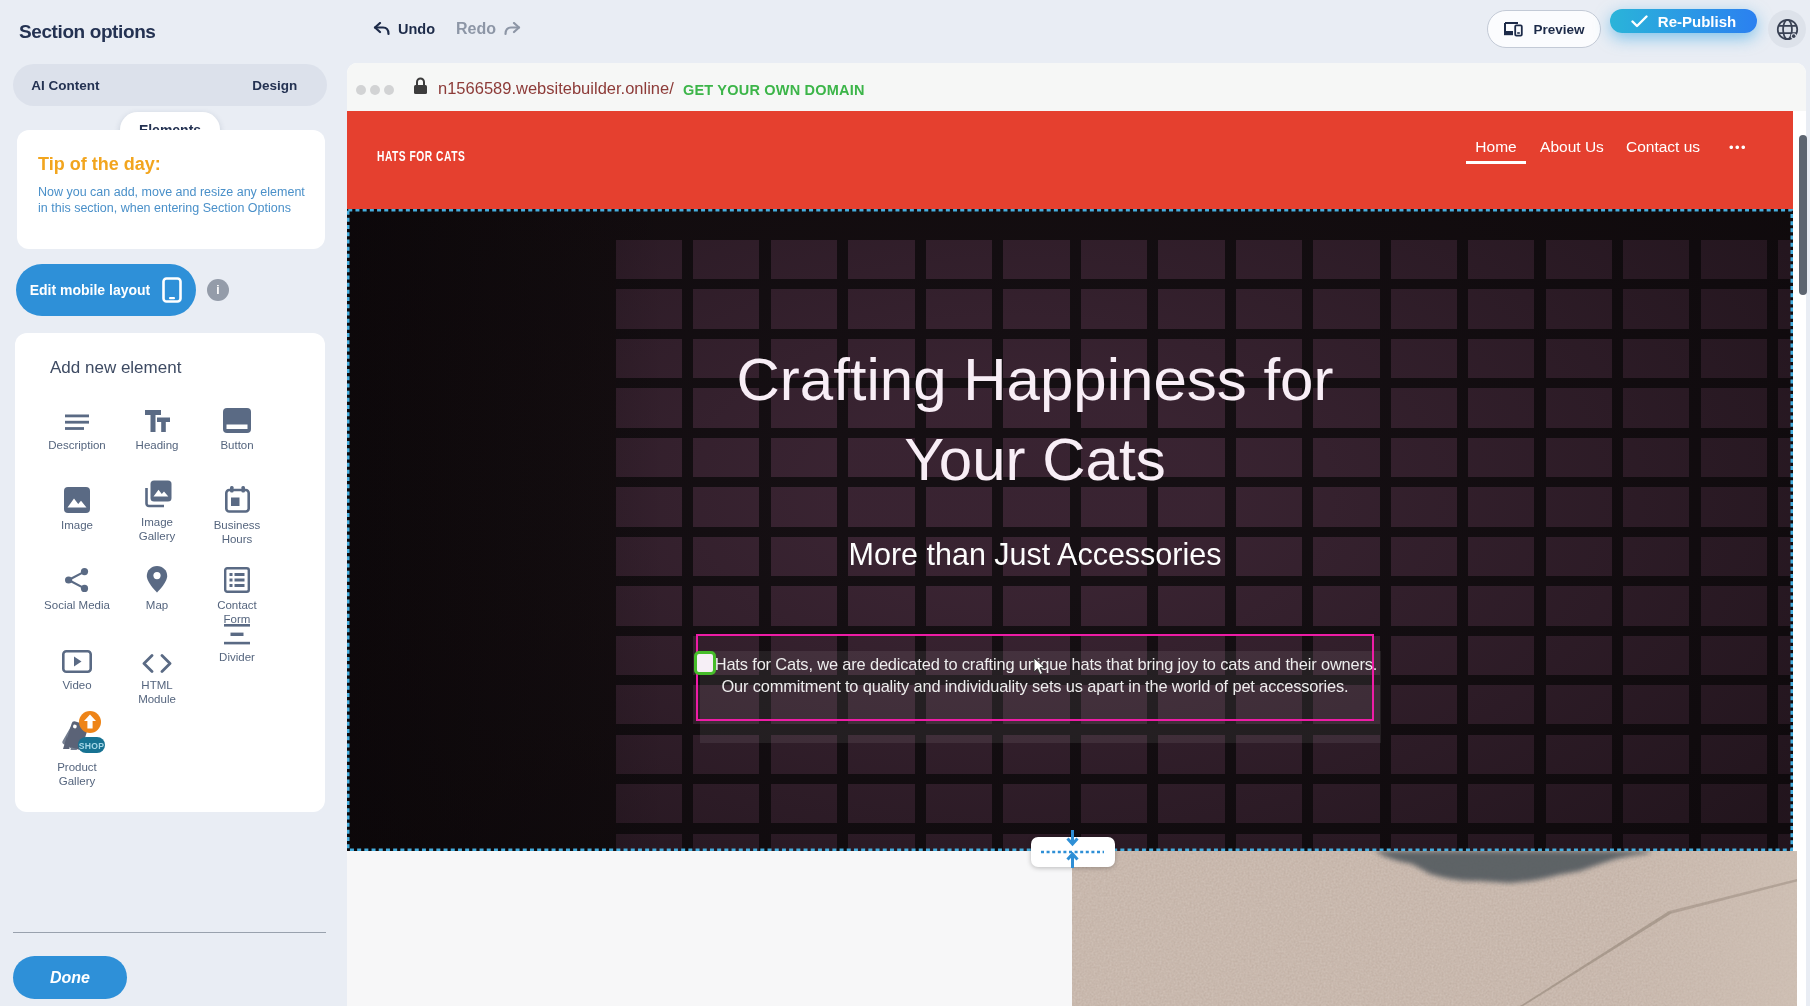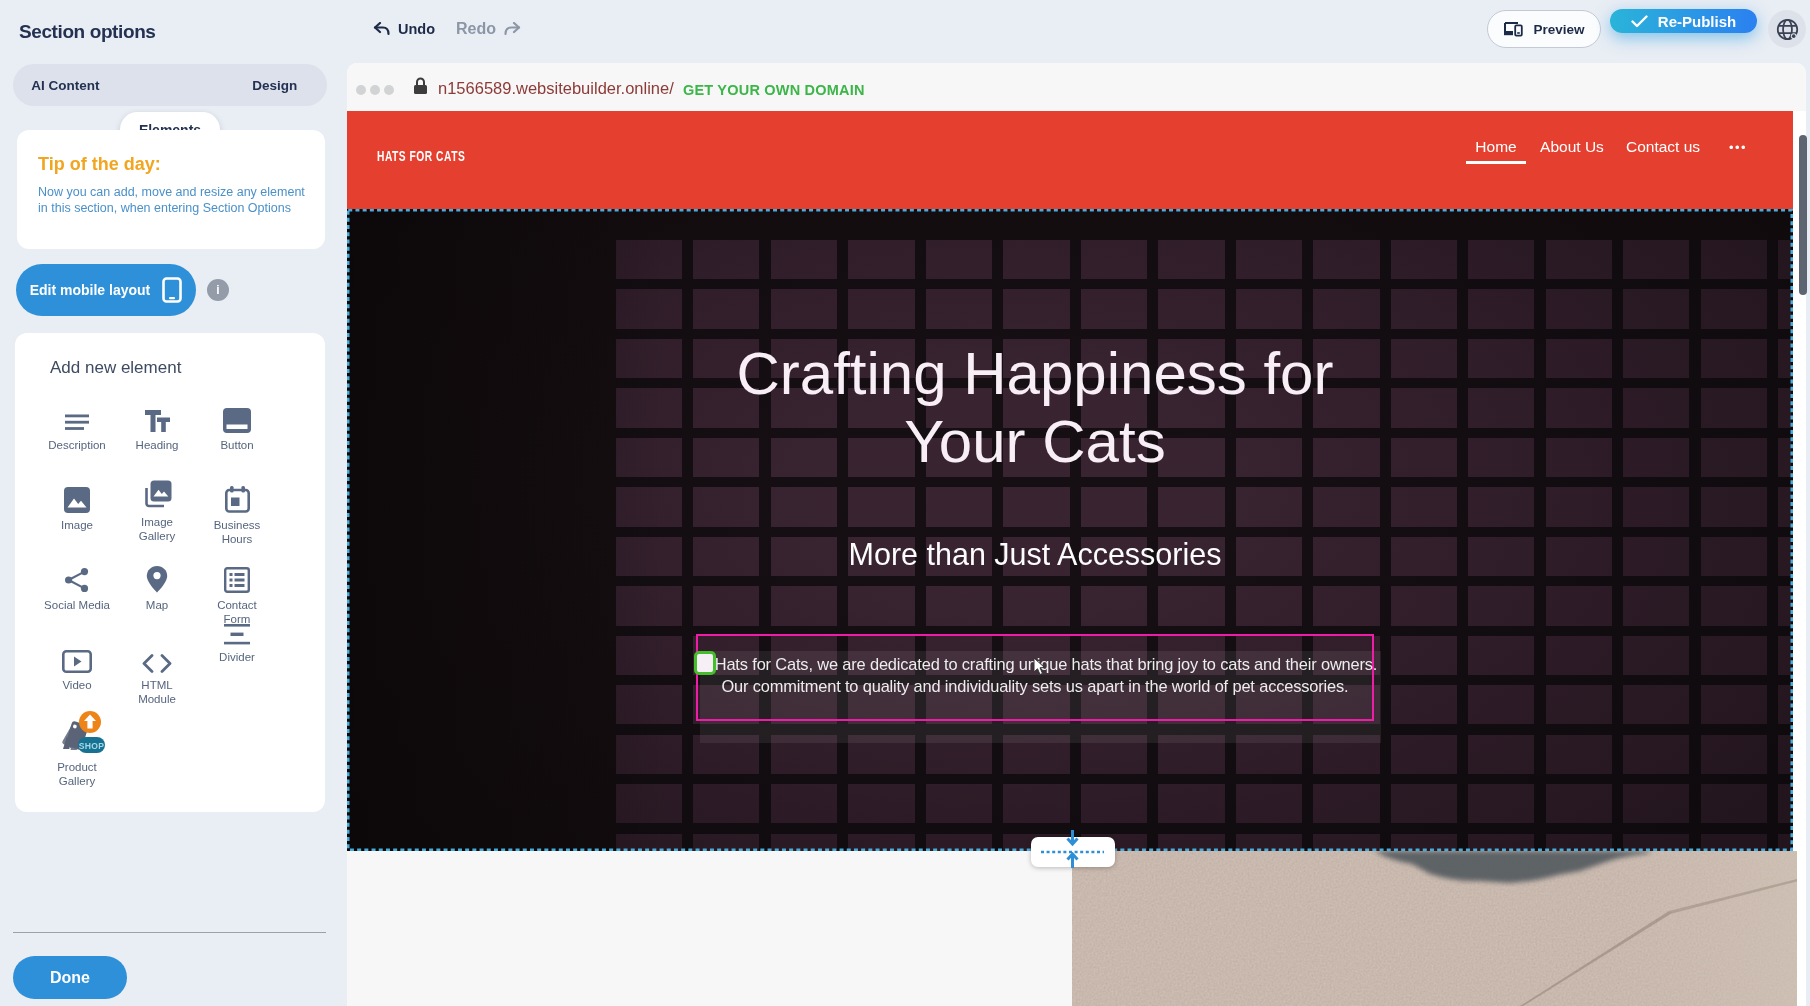--- a/index.html
+++ b/index.html
@@ -29,21 +29,21 @@
   .btn-mobile { left:16px; top:264px; width:180px; height:52px; border-radius:26px; background:#2e90d8; display:flex; align-items:center; justify-content:center; gap:12px; color:#fff; font-size:14px; font-weight:bold; }
   .info-dot { left:207px; top:279px; width:22px; height:22px; border-radius:50%; background:#949ca9; color:#fff; font-size:12px; font-weight:bold; display:flex; align-items:center; justify-content:center; }
 
   .add-card { left:15px; top:333px; width:310px; height:479px; background:#fff; border-radius:12px; }
   .add-title { left:50px; top:358px; font-size:17px; color:#3e4b63; }
   .el { position:absolute; width:80px; text-align:center; }
   .el .ic { height:26px; display:flex; align-items:flex-end; justify-content:center; }
   .el .lb { margin-top:6px; font-size:11.5px; line-height:13.5px; color:#55657e; }
 
   .side-divider { left:13px; top:932px; width:313px; height:0; border-top:1.5px solid #99a1ad; }
-  .btn-done { left:13px; top:956px; width:114px; height:43px; border-radius:22px; background:#2e90d8; color:#fff; font-size:16px; font-weight:bold; display:flex; align-items:center; justify-content:center; }
+  .btn-done { left:13px; top:956px; width:114px; height:43px; border-radius:22px; background:#2e90d8; color:#fff; font-size:16px; font-weight:bold; display:flex; align-items:center; justify-content:center;font-style:italic; }
 
   
   .bwin { left:347px; top:63px; width:1459px; height:943px; background:#fff; border-radius:10px 10px 0 0; }
   .chrome { position:absolute; left:0; top:0; width:100%; height:48px; background:#f6f7f6; border-radius:10px 10px 0 0; }
   .dot { position:absolute; top:22px; width:10px; height:10px; border-radius:50%; background:#d2d3d4; }
   .url { position:absolute; left:91px; top:16px; font-size:16.5px; color:#8d3b38; }
   .domain { position:absolute; left:336px; top:19px; font-size:14.5px; font-weight:bold; color:#3cb549; letter-spacing:.2px; }
 
   .redhdr { position:absolute; left:0; top:48px; width:1446px; height:98px; background:#e5402f; }
   .logo { position:absolute; left:30px; top:36px; color:#fff; font-size:15.5px; font-weight:bold; letter-spacing:.8px; transform:scaleX(.66); transform-origin:left; }
@@ -57,21 +57,21 @@
   .grid { position:absolute; left:269px; top:31px; right:2px; bottom:0;
      background-color:#3d2635;
      background-image:
         repeating-linear-gradient(to right, transparent 0px, transparent 66px, #161014 66px, #161014 77.5px),
         repeating-linear-gradient(to bottom, transparent 0px, transparent 39px, #161014 39px, #161014 49.5px);
   }
   .heroshade { position:absolute; inset:0; background:
       radial-gradient(ellipse 950px 520px at 46% 44%, rgba(8,4,6,.08) 20%, rgba(8,4,6,.5) 100%),
       linear-gradient(to right, rgba(10,6,8,.55) 0, rgba(10,6,8,0) 22%);
   }
-  .h1a { position:absolute; left:88px; top:131px; width:1200px; text-align:center; font-size:60px; line-height:68px; font-weight:400; color:#f8eef6; letter-spacing:0; }
+  .h1a { position:absolute; left:88px; top:131px; width:1200px; text-align:center; font-size:60px; line-height:80px; font-weight:400; color:#f8eef6; letter-spacing:0; }
   .h2a { position:absolute; left:88px; top:328px; width:1200px; text-align:center; font-size:30.5px; color:#fdfdfd; font-weight:400; }
   .hoverbg { position:absolute; left:353px; top:442px; width:681px; height:92px; background:rgba(255,255,255,.075); }
   .pinkbox { position:absolute; left:349px; top:425px; width:678px; height:87px; border:2px solid #ee1ca6; }
   .ptext { position:absolute; left:324px; top:445px; width:728px; text-align:center; font-size:16.4px; line-height:21.8px; color:#ededed; letter-spacing:-0.15px; white-space:nowrap; }
   .chk { position:absolute; left:347px; top:442px; width:22px; height:24px; background:#f6eff6; border:3px solid #46bd2a; border-radius:5px; }
 
   
   .bot-left { position:absolute; left:0; top:788px; width:725px; height:155px; background:#f7f7f8; }
   .paving { position:absolute; left:725px; top:788px; width:725px; height:155px; background:#c4b2a6; overflow:hidden; }
 

